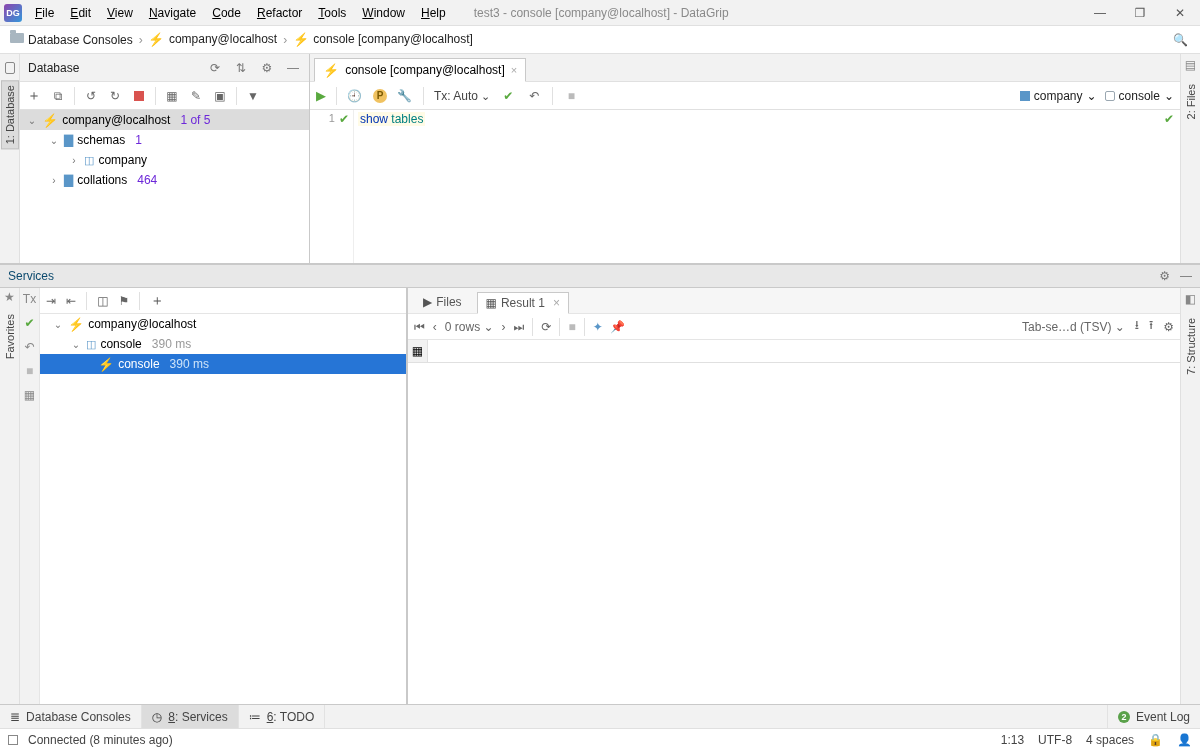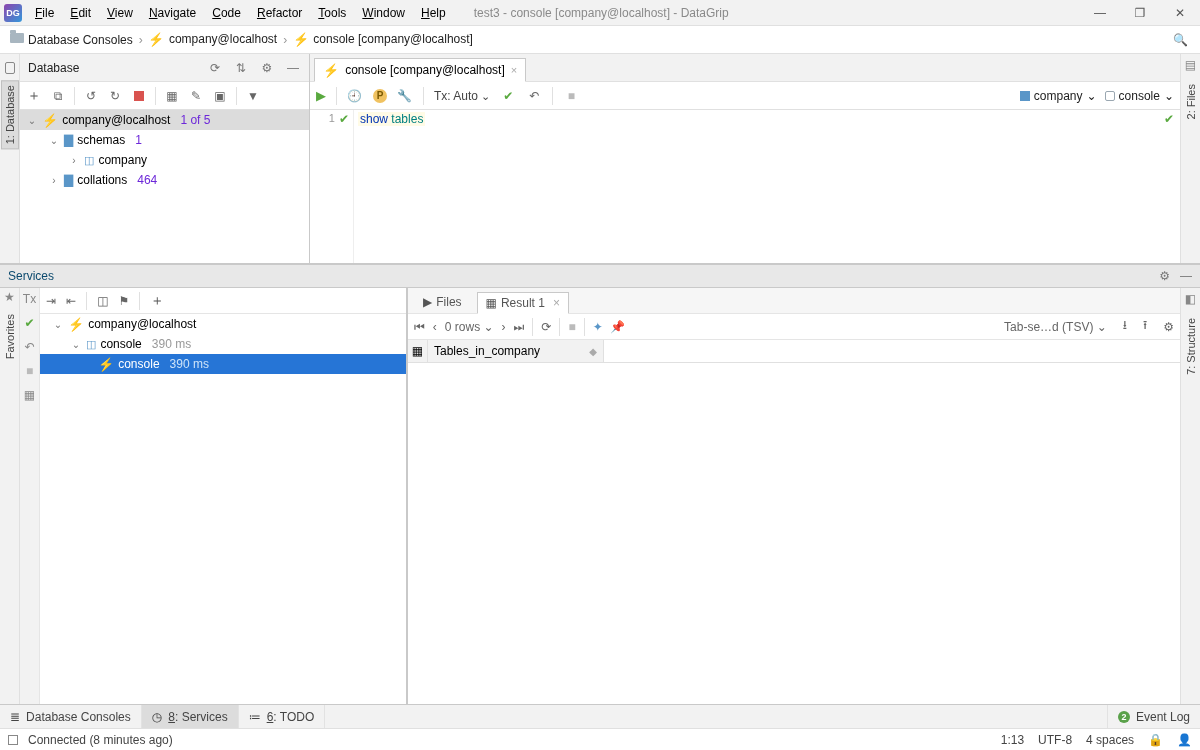--- a/index.html
+++ b/index.html
@@ -73,21 +73,21 @@
 .svc-tree{flex:1;overflow:auto;}
 .svc-row{height:20px;display:flex;align-items:center;gap:4px;padding-left:8px;}
 .svc-row.hl{background:#2675d6;color:#fff;}
 .svc-row .dim{color:#999;}
 .svc-row.hl .dim{color:#cde3f8;}
 .svc-right{flex:1;display:flex;flex-direction:column;}
 .res-tabs{height:26px;border-bottom:1px solid #e5e5e5;background:#f6f6f6;display:flex;align-items:flex-end;gap:6px;padding-left:6px;}
 .res-tab{height:22px;display:flex;align-items:center;gap:4px;padding:0 8px;color:#555;border:1px solid transparent;}
 .res-tab.active{background:#fff;border:1px solid #c9c9c9;border-bottom:1px solid #fff;margin-bottom:-1px;}
 .res-toolbar{height:26px;border-bottom:1px solid #e5e5e5;display:flex;align-items:center;padding:0 6px;gap:8px;color:#666;}
-.res-toolbar .right{margin-left:auto;display:flex;gap:16px;align-items:center;}
+.res-toolbar .right{margin-left:auto;display:flex;gap:10px;align-items:center;}
 .grid-head{display:flex;border-bottom:1px solid #e0e0e0;}
 .gh-cell{height:22px;background:#f2f2f2;border-right:1px solid #e0e0e0;display:flex;align-items:center;padding:0 6px;font-family:Consolas,monospace;font-size:11px;gap:6px;}
 .gh-num{width:20px;justify-content:center;}
 .gh-main{width:176px;justify-content:space-between;}
 .sort{color:#aaa;font-size:10px;}
 .bottom-tabs{height:24px;background:#f2f2f2;border-top:1px solid #c9c9c9;display:flex;align-items:center;}
 .btab{height:24px;display:flex;align-items:center;gap:6px;padding:0 10px;color:#444;border-right:1px solid #e2e2e2;}
 .btab.sel{background:#dcdcdc;}
 .btab.right{margin-left:auto;border-right:none;border-left:1px solid #e2e2e2;}
 .badge-g{width:12px;height:12px;border-radius:50%;background:#5aa14a;color:#fff;font-size:9px;display:flex;align-items:center;justify-content:center;font-weight:bold;}
@@ -320,24 +320,20 @@
         <span><span>Tab-se…d (TSV)</span> ⌄</span>
         <span>⭳</span>
         <span>⭱</span>
         <span>⚙</span>
       </div>
     </div>
     <div class="grid-head">
       <div class="gh-cell gh-num">
           <span>▦</span>
         </div>
-      <div class="gh-cell gh-main">
-          <span>Tables_in_company</span>
-          <span class="sort">◆</span>
-        </div>
     </div>
     <div style="flex:1"></div>
   </div>
   <div class="right-stripe">
      <span style="color:#888">◧</span>
      <div class="vtab">7: Structure</div>
   </div>
 </div>
 
 <div class="bottom-tabs">

